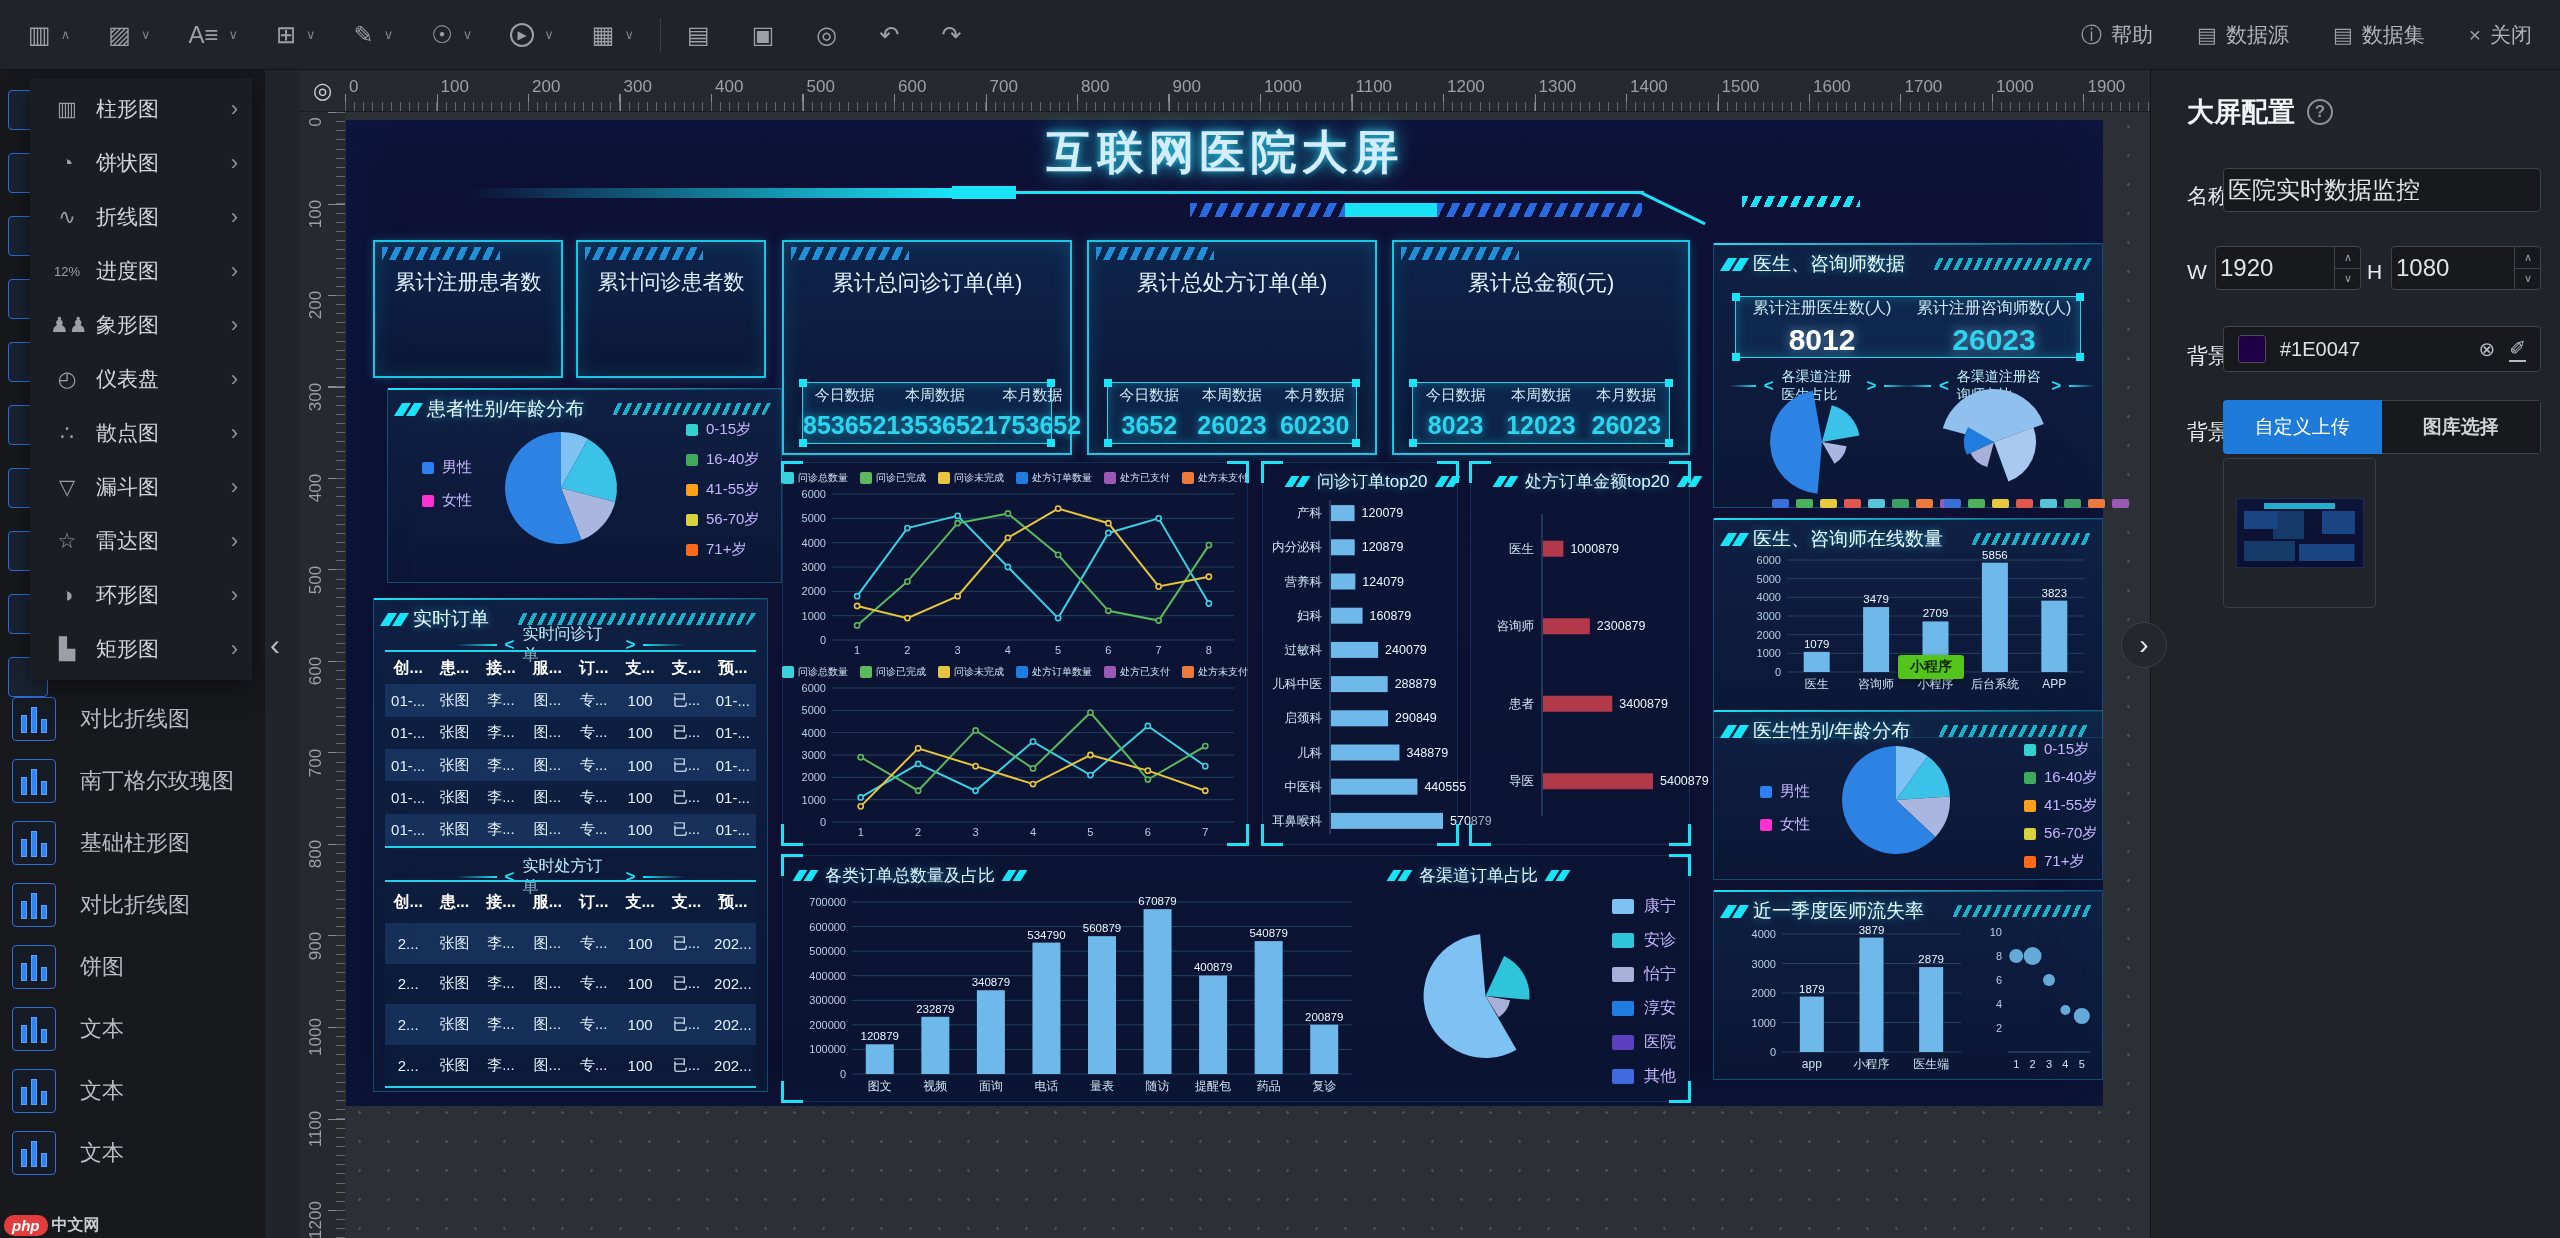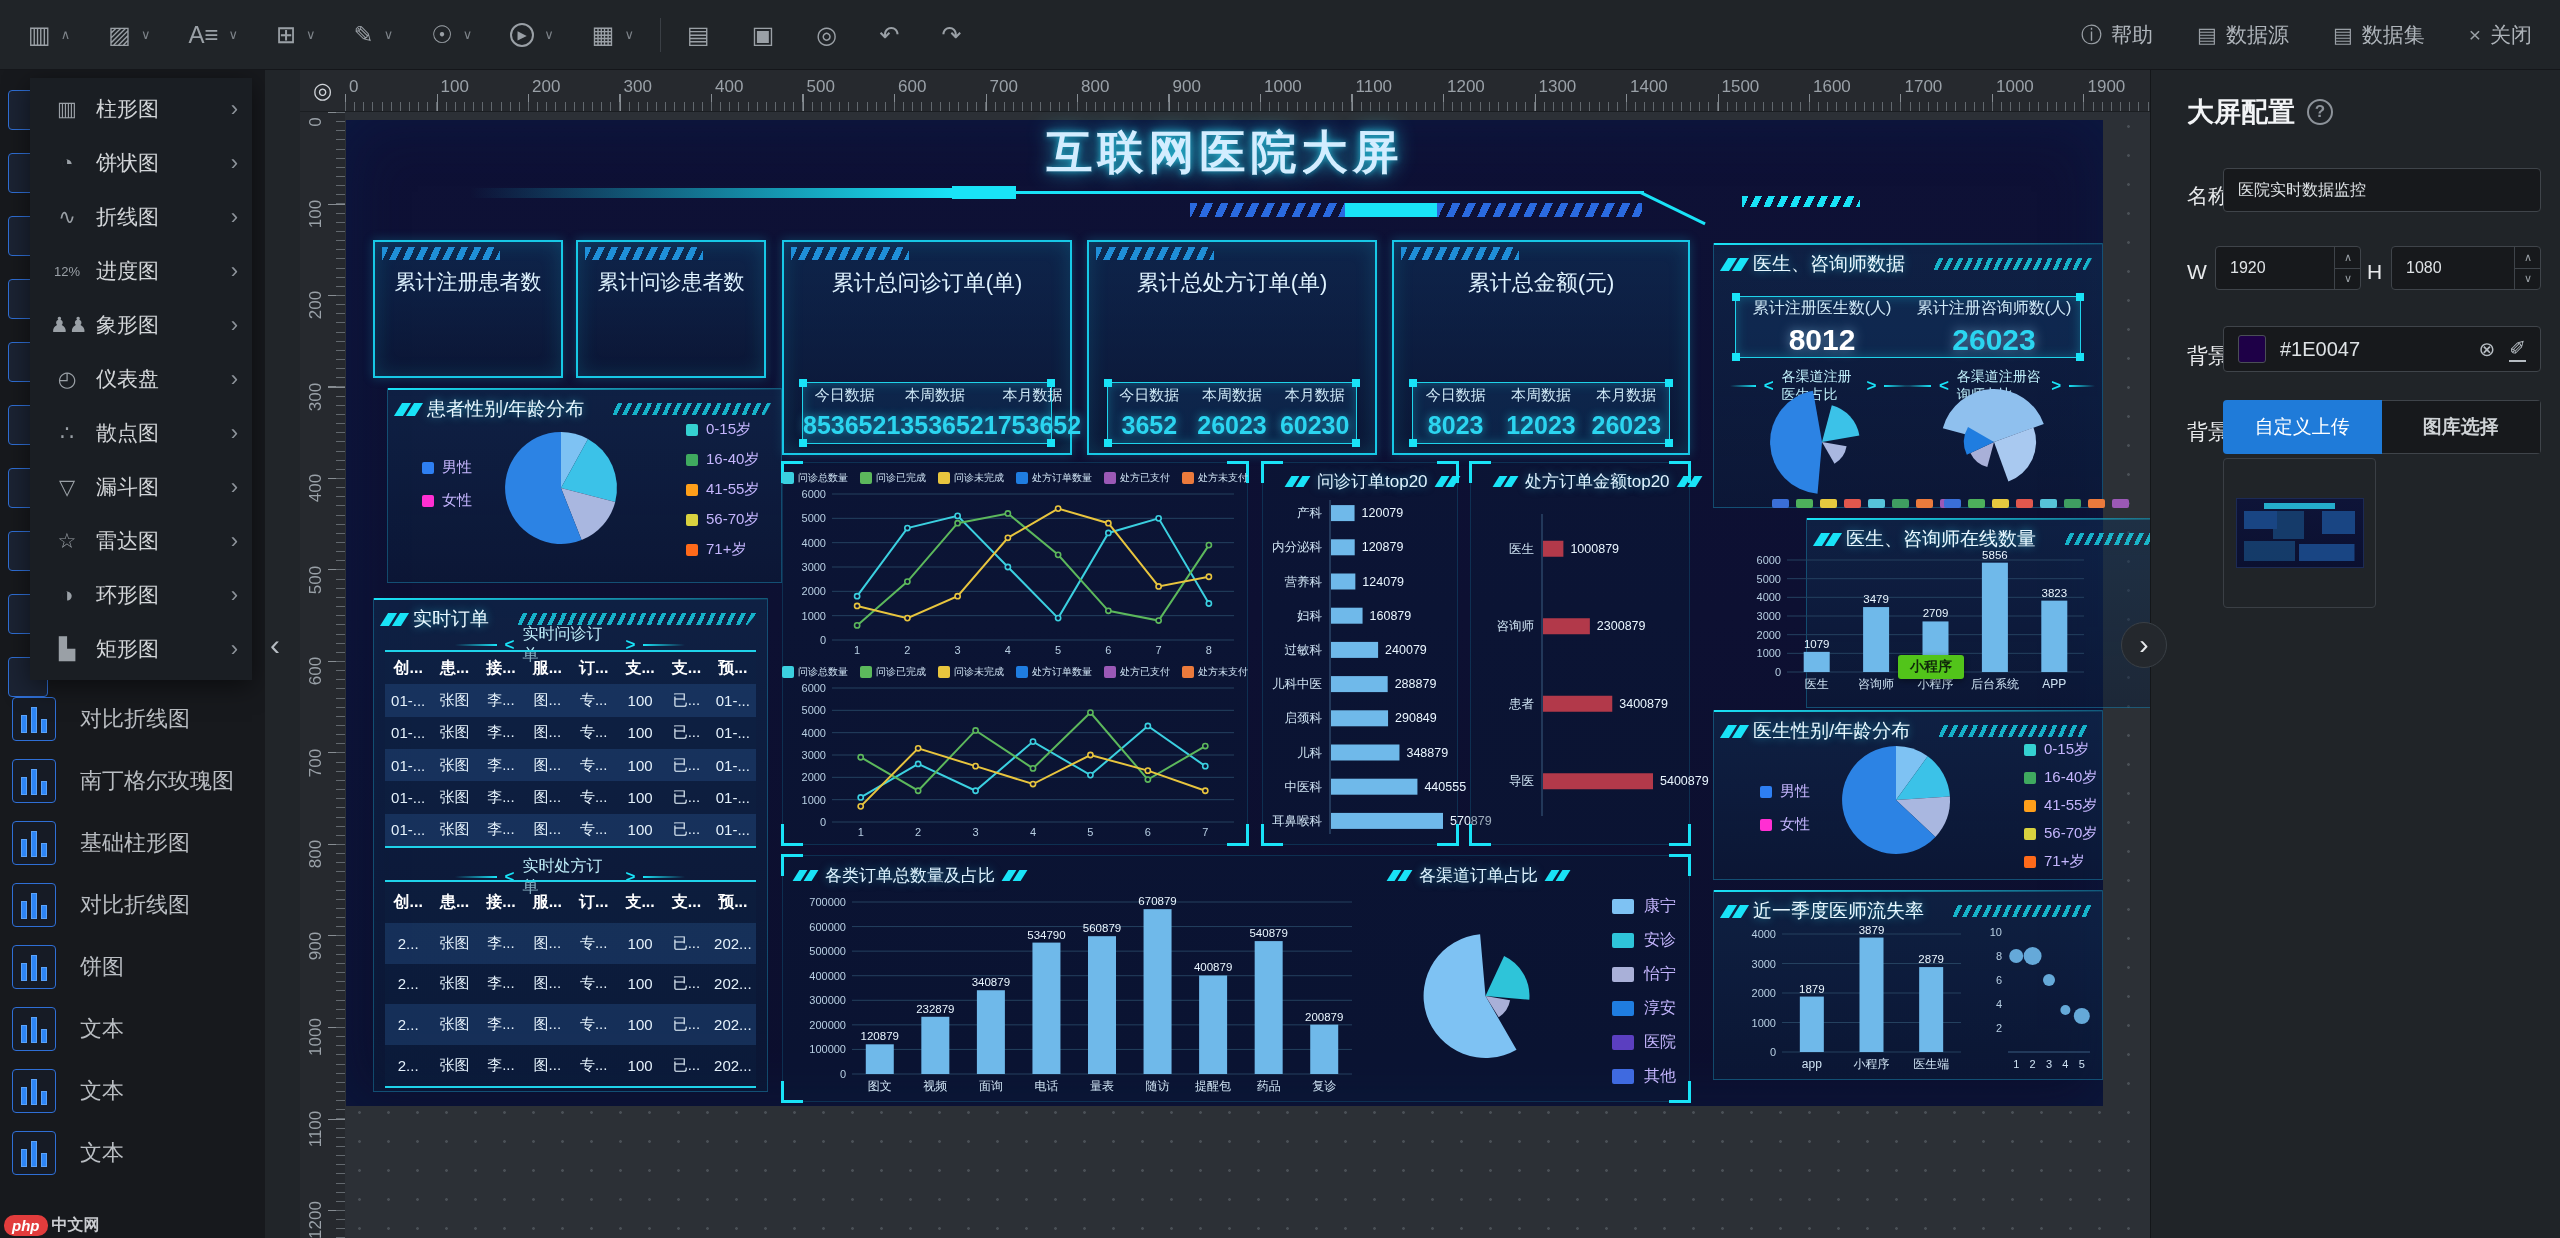--- a/index.html
+++ b/index.html
@@ -119,21 +119,21 @@
 
   .chart{position:absolute;}
   .chart svg{display:block;overflow:visible;}
   .tooltip-green{position:absolute;background:#52c41a;color:#10290a;font-size:14px;font-weight:bold;padding:3px 12px;border-radius:3px;z-index:5;box-shadow:0 2px 6px rgba(0,0,0,.4);}
 
   
   .rpanel{position:absolute;left:2150px;top:70px;width:410px;height:1168px;background:#202428;border-left:1px solid #131619;}
   .cfg-title{position:absolute;left:36px;top:24px;font-size:27px;font-weight:bold;color:#f2f4f6;display:flex;align-items:center;gap:12px;}
   .qicon{width:26px;height:26px;border:2px solid #8d939a;border-radius:50%;color:#8d939a;font-size:17px;font-weight:bold;display:flex;align-items:center;justify-content:center;}
   .cfg-label{position:absolute;font-size:21px;color:#e8eaec;}
-  .cfg-input{position:absolute;background:#17191c;border:1px solid #3f444a;border-radius:4px;color:#dfe3e6;font-size:16px;padding:0 14px;outline:none;}
+  .cfg-input{position:absolute;background:#17191c;border:1px solid #3f444a;border-radius:4px;color:#dfe3e6;font-size:24px;padding:0 4px;outline:none;}
   .spin{position:absolute;width:27px;display:flex;flex-direction:column;border-left:1px solid #3f444a;}
   .spin span{flex:1;display:flex;align-items:center;justify-content:center;font-size:11px;color:#9aa0a6;cursor:pointer;}
   .spin span + span{border-top:1px solid #3f444a;}
   .colorbox{position:absolute;background:#17191c;border:1px solid #3f444a;border-radius:4px;display:flex;align-items:center;gap:14px;padding:0 14px;}
   .colorsw{width:28px;height:28px;border-radius:3px;border:1px solid #4a4f55;}
   .colortext{flex:1;font-size:20px;color:#dfe3e6;}
   .cicon2{font-size:20px;color:#b6bcc2;cursor:pointer;}
   .tabs{position:absolute;display:flex;border-radius:4px;overflow:hidden;}
   .tab{flex:1;display:flex;align-items:center;justify-content:center;font-size:19px;cursor:pointer;}
   .tab.active{background:#1f7bd9;color:#fff;}
@@ -1077,21 +1077,21 @@
       <span class="lg-it">
         <span class="lg-sw" style="background: rgb(91, 63, 192);"></span>
         <span>医院</span>
       </span>
       <span class="lg-it">
         <span class="lg-sw" style="background: rgb(63, 106, 224);"></span>
         <span>其他</span>
       </span>
     </div>
 
-  <div class="tpanel" style="left:1806px;top:518px;width:390px;height:190px;">
+  <div class="tpanel" style="left:1713px;top:518px;width:390px;height:220px;">
     <div class="phead">
       <span class="pmarks">
           <i></i>
           <i></i>
         </span>
       <span class="ptitle">医生、咨询师在线数量</span>
       <span class="phatch"></span>
     </div>
   </div>
   <div class="chart" id="ch-online" style="left:1743px;top:548px;width:345px;height:144px;">

